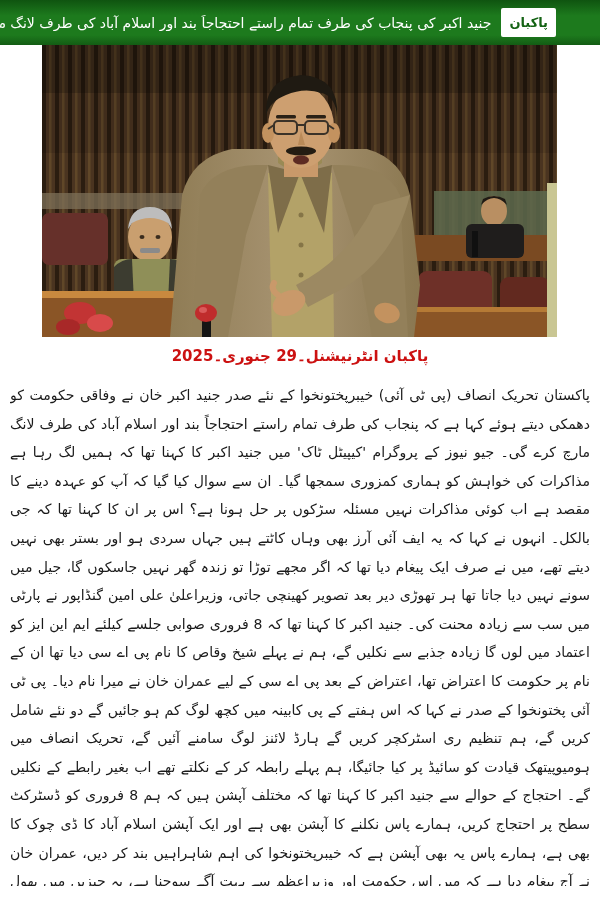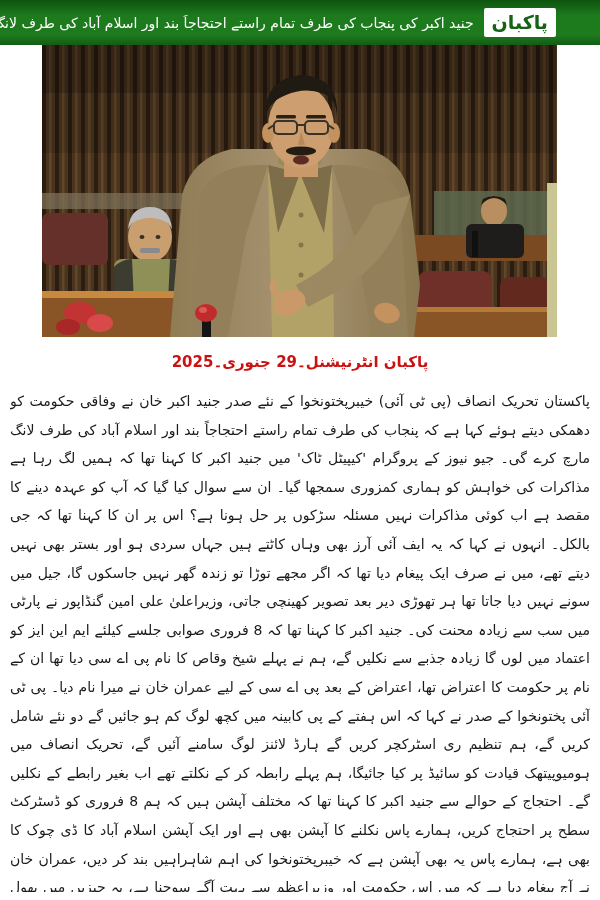--- a/index.html
+++ b/index.html
@@ -23,42 +23,42 @@
     background:#ffffff;
     margin-right:44px;
     padding:3px 8px;
     border-radius:2px;
     height:29px;
     display:flex;align-items:center;justify-content:center;
     cursor:pointer;
   }
   .brand-box span{
     color:var(--brand-text-green);
-    font-size:19px;font-weight:bold;line-height:1;
+    font-size:13px;font-weight:bold;line-height:1;
   }
   .topbar-headline{
     flex:1;
     color:#ffffff;
     font-size:14px;
     text-align:center;
     padding:0 10px 0 26px;
     white-space:nowrap;
     overflow:hidden;
   }
   
   .photo-wrap{
     width:515px;height:292px;
     margin:0 43px 0 42px;
     overflow:hidden;
     background:#3a2a18;
   }
   .photo-wrap svg{display:block;}
   
   .dateline{
-    margin-top:14px;
+    margin-top:8px;
     text-align:center;
     color:var(--date-red);
     font-size:15px;
     font-weight:bold;
     direction:rtl;
     height:22px;
     line-height:22px;
   }
   
   .article-body{

